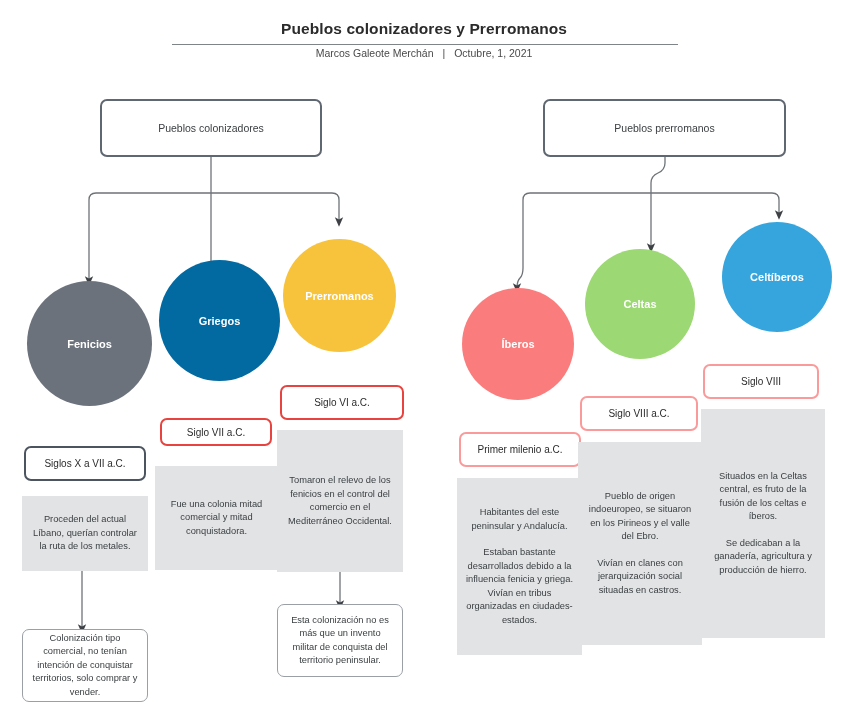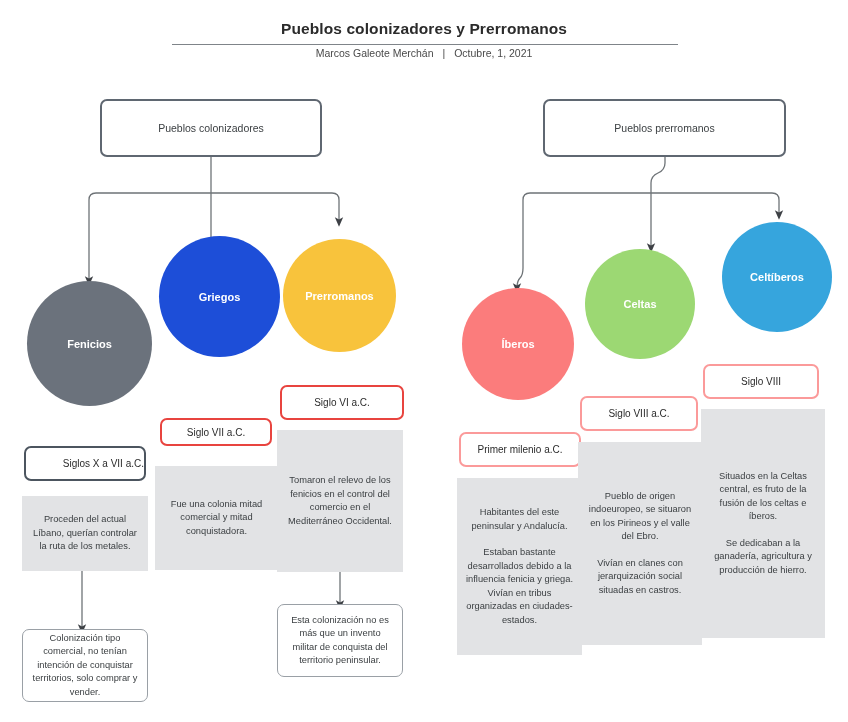--- a/index.html
+++ b/index.html
@@ -26,21 +26,21 @@
   
   .node{position:absolute;box-sizing:border-box;display:flex;align-items:center;
         justify-content:center;text-align:center;}
   .root{
     background:#ffffff;border:2px solid #5f6771;border-radius:7px;
     font-size:10.5px;color:#3c4043;
   }
   .label-box{
     background:#ffffff;border-radius:7px;font-size:10px;color:#2b2b2b;
   }
-  .label-dark{border:2.5px solid #4c555f;justify-content:flex-end;}
+  .label-dark{border:2.5px solid #4c555f;}
   .label-red{border:2.5px solid #e8443f;}
   .label-salmon{border:2.5px solid #fb9a9a;}
   .desc{
     background:#e2e3e5;border:none;font-size:9.3px;line-height:13.5px;color:#3c4043;
     padding:6px 9px;
   }
   .outline-box{
     background:#ffffff;border:1.2px solid #9aa0a6;border-radius:7px;
     font-size:9.3px;line-height:13.5px;color:#3c4043;padding:6px 9px;
   }
@@ -95,21 +95,21 @@
   <div class="node root" style="left:100px;top:99px;width:222px;height:58px;">
     <span>Pueblos colonizadores</span>
   </div>
   <div class="node root" style="left:543px;top:99px;width:243px;height:58px;">
     <span>Pueblos prerromanos</span>
   </div>
 
   <div class="circle" style="left:27px;top:281px;width:125px;height:125px;background:#6b727c;">
     <span>Fenicios</span>
   </div>
-  <div class="circle" style="left:159px;top:236px;width:121px;height:121px;background:#1d4ed8;">
+  <div class="circle" style="left:159px;top:260px;width:121px;height:121px;background:#0369a1;">
     <span>Griegos</span>
   </div>
   <div class="circle" style="left:283px;top:239px;width:113px;height:113px;background:#f8c33c;">
     <span>Prerromanos</span>
   </div>
 
   <div class="circle" style="left:462px;top:288px;width:112px;height:112px;background:#fb7c7c;">
     <span>Íberos</span>
   </div>
   <div class="circle" style="left:585px;top:249px;width:110px;height:110px;background:#9cd873;">

